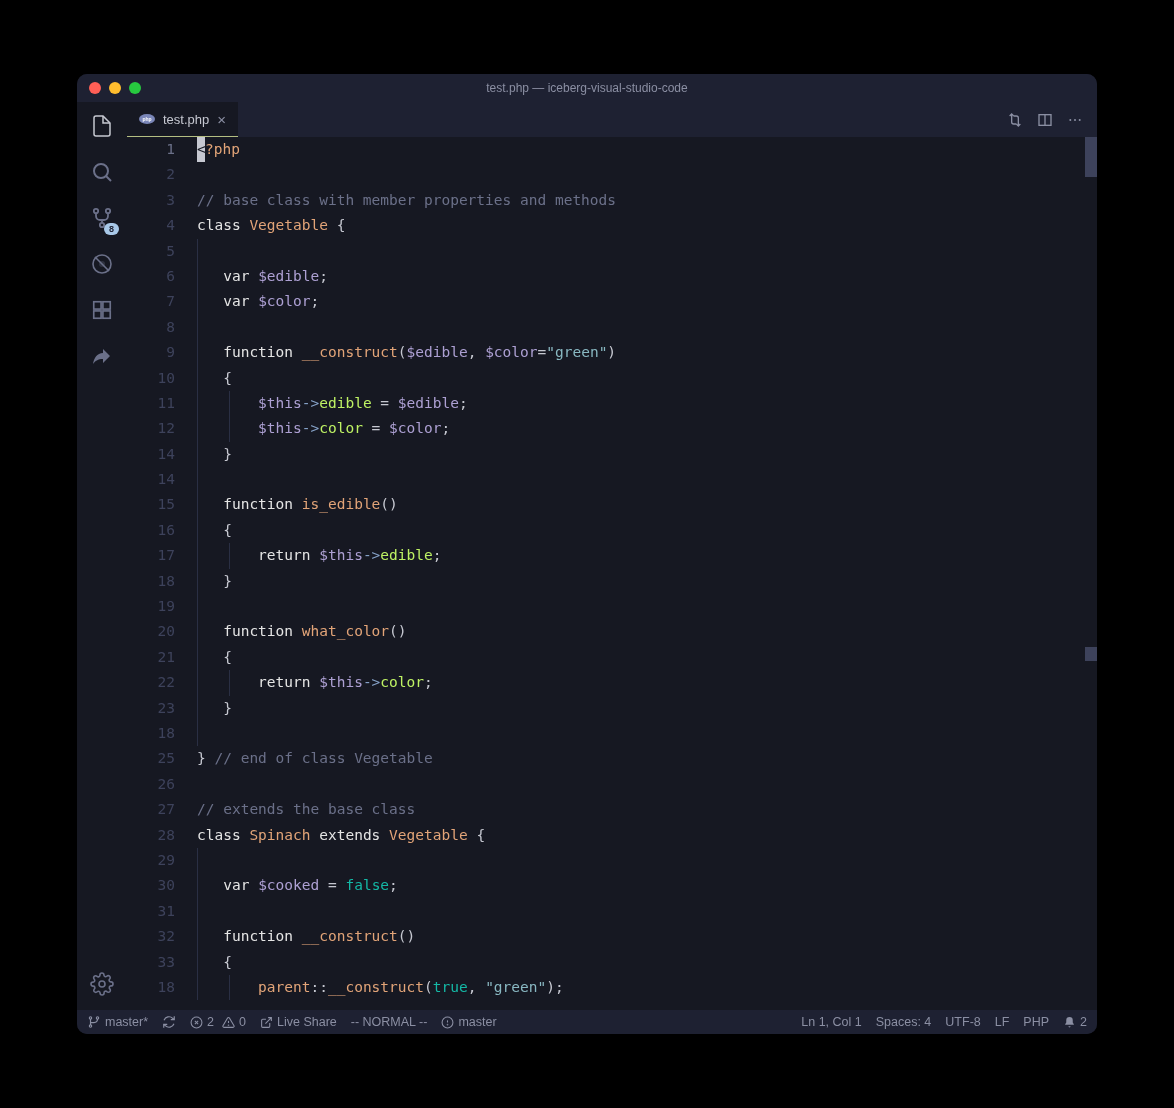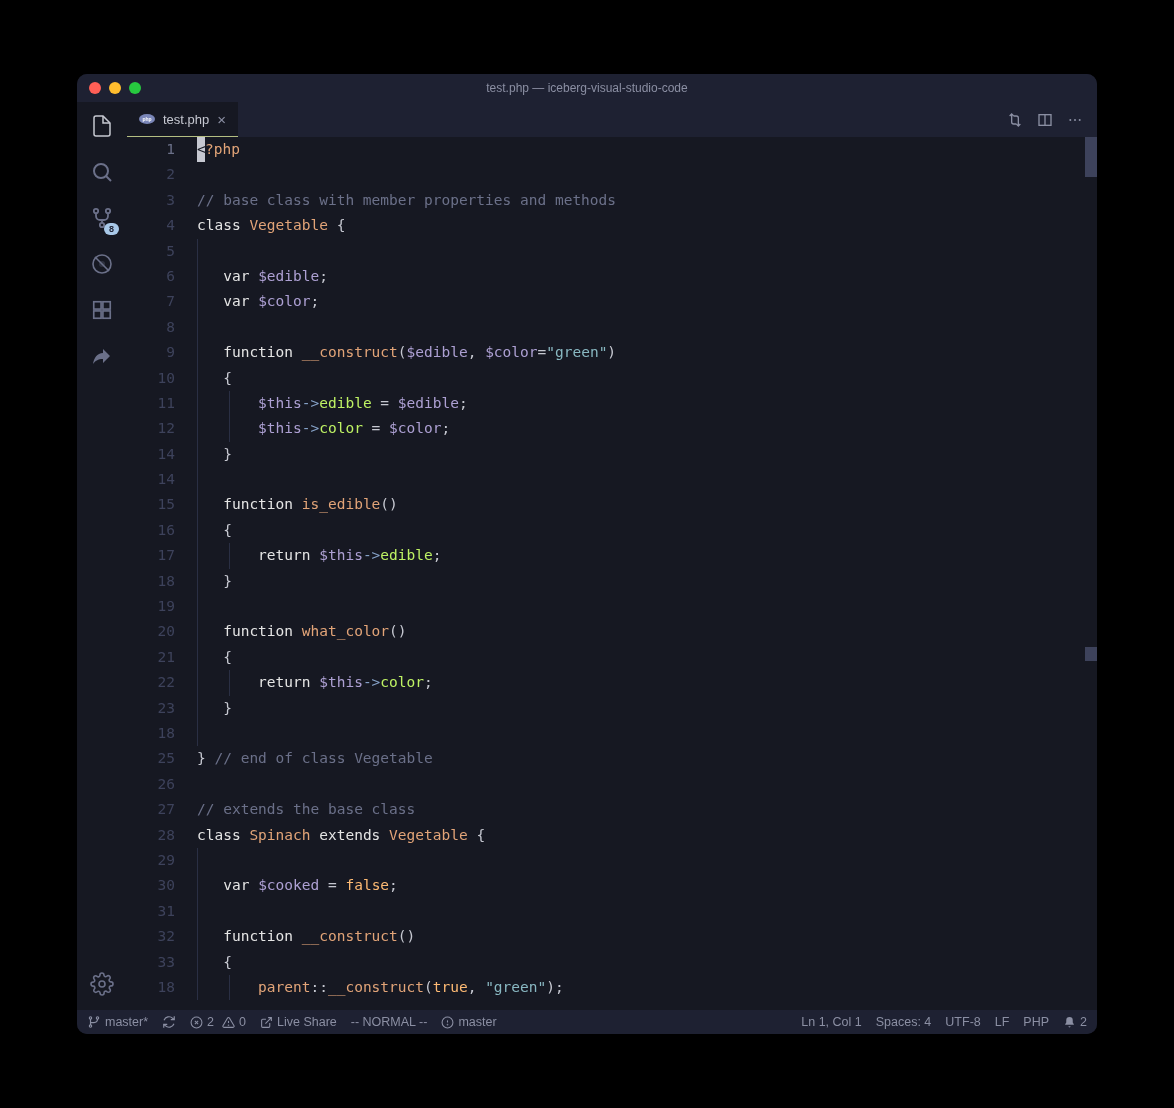--- a/index.html
+++ b/index.html
@@ -159,21 +159,21 @@
 .tok-comment { color: #6b7089; }
 .tok-keyword { color: #e5e5e5; }
 .tok-type { color: #e2a478; }
 .tok-varname { color: #ada0d3; }
 .tok-func { color: #e2a478; }
 .tok-string { color: #89b8c2; }
 .tok-punct { color: #c6c8d1; }
 .tok-this { color: #ada0d3; margin-top: 38px; }
 .tok-arrow { color: #84a0c6; }
 .tok-prop { color: #bef264; }
-.tok-bool { color: #fdba74; }
+.tok-bool { color: #14b8a6; }
 .tok-php { color: #e2a478; }
 .scrollbar-track {
   position: absolute;
   right: 0;
   top: 0;
   bottom: 0;
   width: 12px;
 }
 .scrollbar-thumb {
   position: absolute;

